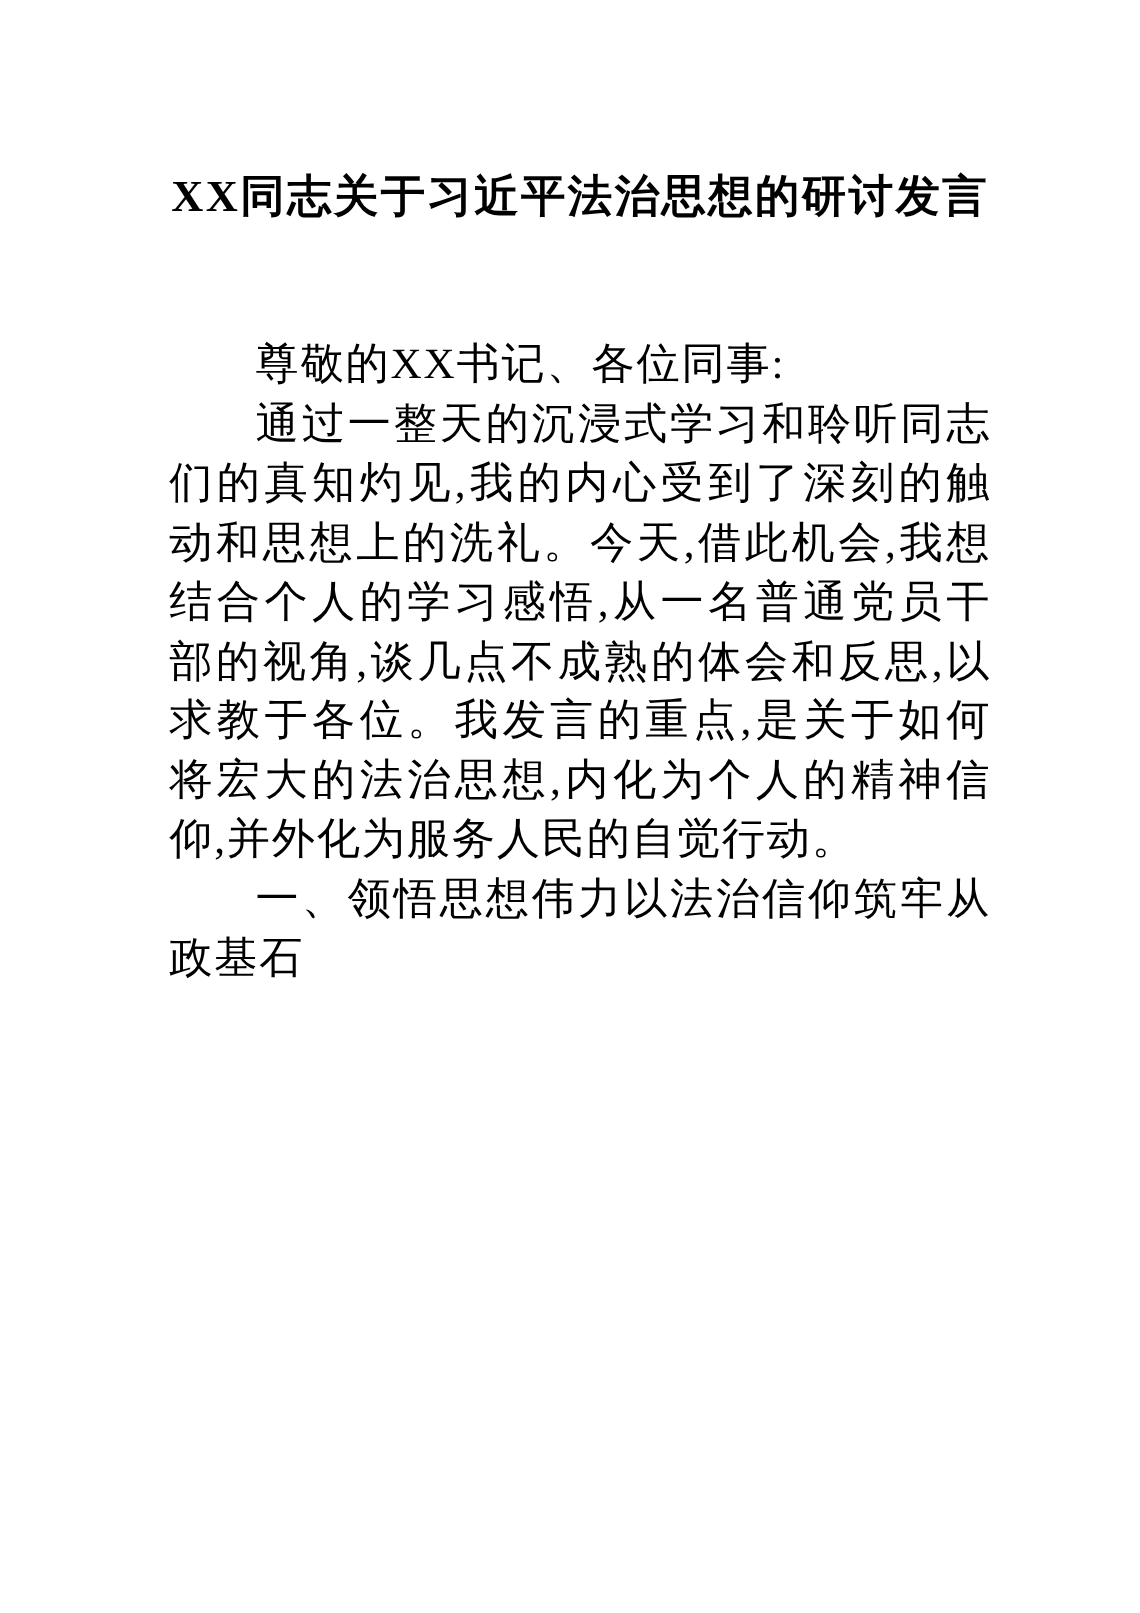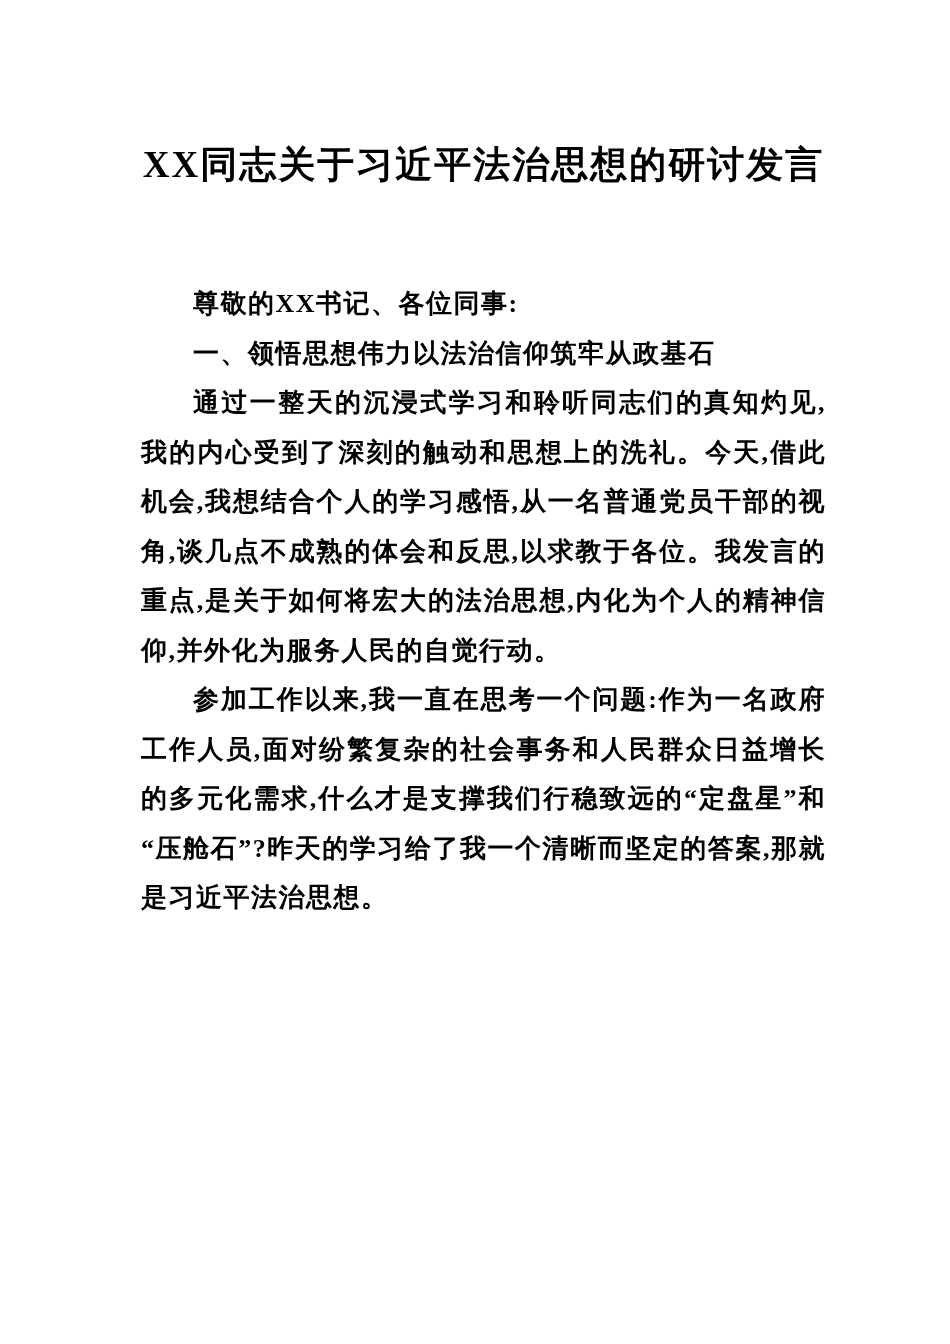--- a/index.html
+++ b/index.html
@@ -29,36 +29,35 @@
     font-weight: 700;
     line-height: 46px;
     letter-spacing: 2px;
     text-align: center;
     color: #000000;
     white-space: nowrap;
   }
   .doc-body p {
     margin: 0;
     padding: 0;
-    font-size: 26px;
-    font-weight: 700;
+    font-size: 36px;
+    font-weight: 400;
     line-height: 49.5px;
     letter-spacing: 1.5px;
     color: #000000;
     text-align: justify;
     text-justify: inter-ideograph;
     text-indent: 2em;
     word-break: break-all;
   }
 </style>
 </head>
 <body>
 
 <div class="page">
   <h1 class="doc-title">XX同志关于习近平法治思想的研讨发言</h1>
 
   <div class="doc-body">
     <p>尊敬的XX书记、各位同事:</p>
+    <p>通过一整天的沉浸式学习和聆听同志们的真知灼见,我的内心受到了深刻的触动和思想上的洗礼。今天,借此机会,我想结合个人的学习感悟,从一名普通党员干部的视角,谈几点不成熟的体会和反思,以求教于各位。我发言的重点,是关于如何将宏大的法治思想,内化为个人的精神信仰,并外化为服务人民的自觉行动。</p>
     <p>一、领悟思想伟力以法治信仰筑牢从政基石</p>
-    <p>通过一整天的沉浸式学习和聆听同志们的真知灼见,我的内心受到了深刻的触动和思想上的洗礼。今天,借此机会,我想结合个人的学习感悟,从一名普通党员干部的视角,谈几点不成熟的体会和反思,以求教于各位。我发言的重点,是关于如何将宏大的法治思想,内化为个人的精神信仰,并外化为服务人民的自觉行动。</p>
-    <p>参加工作以来,我一直在思考一个问题:作为一名政府工作人员,面对纷繁复杂的社会事务和人民群众日益增长的多元化需求,什么才是支撑我们行稳致远的“定盘星”和“压舱石”?昨天的学习给了我一个清晰而坚定的答案,那就是习近平法治思想。</p>
   </div>
 </div>
 
 </body></html>

